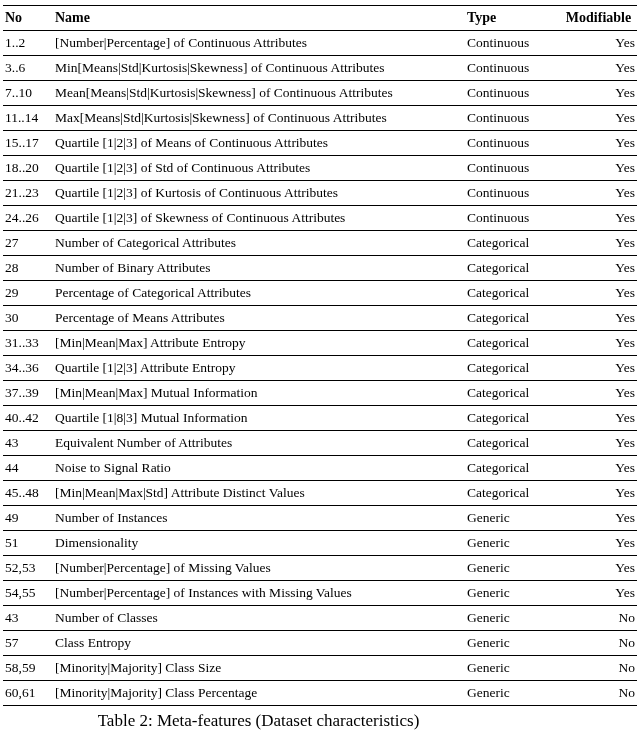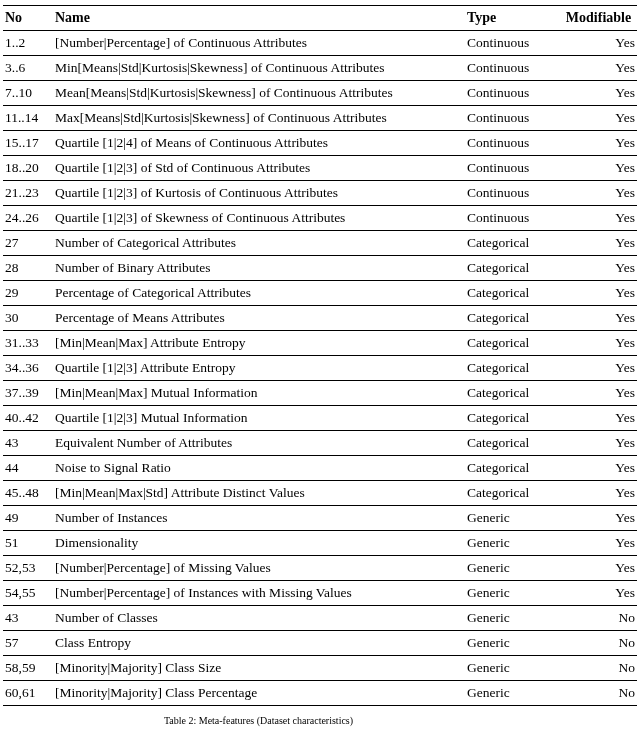--- a/index.html
+++ b/index.html
@@ -46,21 +46,21 @@
   
   col.c-no   { width: 50px; }
   col.c-name { width: 412px; }
   col.c-type { width: 95px; }
   col.c-mod  { width: 77px; }
   table.meta td:last-child { text-align: right; }
   table.meta th:last-child { text-align: center; }
   .caption {
     margin-top: 7px;
     text-align: center;
-    font-size: 10px;
+    font-size: 17px;
     line-height: 16px;
   }
 </style>
 </head>
 <body>
 
 <div class="page">
   <table class="meta">
     <colgroup>
       <col class="c-no">
@@ -96,21 +96,21 @@
           <td>Yes</td>
         </tr>
         <tr>
           <td>11..14</td>
           <td>Max[Means|Std|Kurtosis|Skewness] of Continuous Attributes</td>
           <td>Continuous</td>
           <td>Yes</td>
         </tr>
         <tr>
           <td>15..17</td>
-          <td>Quartile [1|2|4] of Means of Continuous Attributes</td>
+          <td>Quartile [1|2|3] of Means of Continuous Attributes</td>
           <td>Continuous</td>
           <td>Yes</td>
         </tr>
         <tr>
           <td>18..20</td>
           <td>Quartile [1|2|3] of Std of Continuous Attributes</td>
           <td>Continuous</td>
           <td>Yes</td>
         </tr>
         <tr>
@@ -162,21 +162,21 @@
           <td>Yes</td>
         </tr>
         <tr>
           <td>37..39</td>
           <td>[Min|Mean|Max] Mutual Information</td>
           <td>Categorical</td>
           <td>Yes</td>
         </tr>
         <tr>
           <td>40..42</td>
-          <td>Quartile [1|2|3] Mutual Information</td>
+          <td>Quartile [1|8|3] Mutual Information</td>
           <td>Categorical</td>
           <td>Yes</td>
         </tr>
         <tr>
           <td>43</td>
           <td>Equivalent Number of Attributes</td>
           <td>Categorical</td>
           <td>Yes</td>
         </tr>
         <tr>

